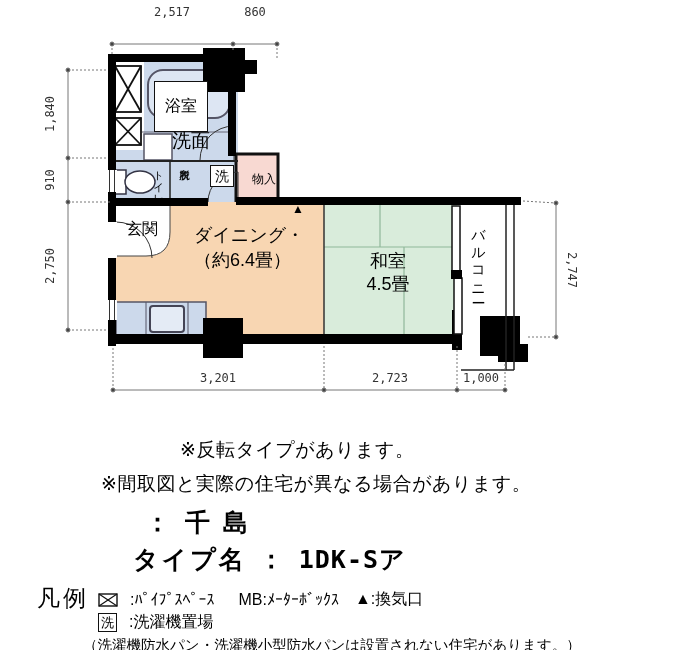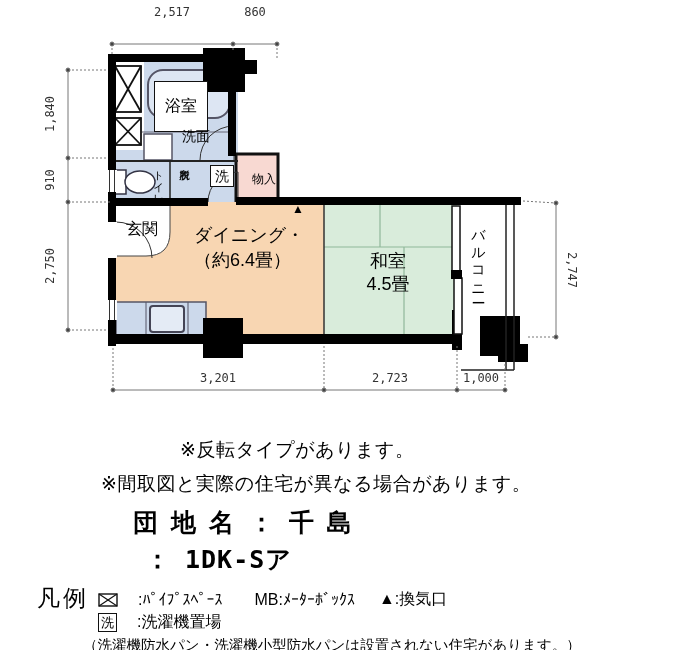--- a/index.html
+++ b/index.html
@@ -9,21 +9,21 @@
   .dim{font-family:"DejaVu Sans Mono",monospace;font-size:12px;color:#333;text-align:center;white-space:nowrap;}
   .rotL{transform:rotate(-90deg);transform-origin:center;}
   .rotR{transform:rotate(90deg);transform-origin:center;}
   .rlabel{white-space:nowrap;color:#000;}
   .vtext{writing-mode:vertical-rl;text-orientation:upright;white-space:nowrap;}
   .boxed{background:#fff;border:1.5px solid #111;text-align:center;}
   .note{font-size:19px;letter-spacing:0.5px;white-space:nowrap;}
   .titlerow{font-size:25px;font-weight:600;letter-spacing:3px;white-space:nowrap;display:flex;align-items:baseline;}
   .titlerow .sep{margin:0 12px;}
   .legend-head{font-size:23px;font-weight:400;letter-spacing:3px;}
-  .legendrow{font-size:16px;display:flex;align-items:center;gap:20px;white-space:nowrap;}
+  .legendrow{font-size:16px;display:flex;align-items:center;gap:12px;white-space:nowrap;}
   .legendnote{font-size:14.5px;white-space:nowrap;}
   .washbox{display:inline-block;border:1.5px solid #111;font-size:13px;line-height:15px;padding:1px 2px;}
   svg{display:block;}
 </style>
 </head>
 <body>
 
 <div id="canvas">
 
   <svg class="abs" style="left:0;top:0" width="700" height="420" viewBox="0 0 700 420">
@@ -160,46 +160,46 @@
   <div class="abs dim" style="left:233px;top:5px;width:44px">860</div>
   <div class="abs dim rotL" style="left:25px;top:107px;width:50px">1,840</div>
   <div class="abs dim rotL" style="left:25px;top:173px;width:50px">910</div>
   <div class="abs dim rotL" style="left:25px;top:259px;width:50px">2,750</div>
   <div class="abs dim rotR" style="left:547px;top:263px;width:50px">2,747</div>
   <div class="abs dim" style="left:186px;top:371px;width:64px">3,201</div>
   <div class="abs dim" style="left:358px;top:371px;width:64px">2,723</div>
   <div class="abs dim" style="left:449px;top:371px;width:64px">1,000</div>
 
   <div class="abs rlabel boxed" style="left:154px;top:81px;width:52px;font-size:16px;padding:14px 0">浴室</div>
-  <div class="abs rlabel" style="left:172px;top:128px;width:48px;font-size:14px;text-align:center">洗面</div>
+  <div class="abs rlabel" style="left:172px;top:128px;width:48px;font-size:19px;">洗面</div>
   <div class="abs rlabel vtext" style="left:152px;top:163px;font-size:10.5px">トイレ</div>
   <div class="abs rlabel vtext" style="left:178px;top:161px;font-size:10.5px">脱衣所</div>
   <div class="abs rlabel boxed" style="left:210px;top:165px;width:22px;height:20px;font-size:14px;line-height:20px">洗</div>
   <div class="abs rlabel" style="left:238px;top:171px;width:38px;font-size:12px;text-align:right">物入</div>
   <div class="abs rlabel" style="left:119px;top:219px;width:46px;font-size:16px;text-align:center">玄関</div>
   <div class="abs" style="left:194px;top:223px;font-size:18px;line-height:25px">
     <div>ダイニング・</div>
     <div>（約6.4畳）</div>
   </div>
   <div class="abs" style="left:348px;top:250px;width:80px;font-size:18px;line-height:23px;text-align:center">
     <div>和室</div>
     <div>4.5畳</div>
   </div>
   <div class="abs rlabel vtext" style="left:470px;top:219px;font-size:14px;letter-spacing:3px">バルコニー</div>
   <div class="abs" style="left:292px;top:202px;font-size:12px">▲</div>
 
   <div class="abs note" style="left:180px;top:437px">※反転タイプがあります。</div>
   <div class="abs note" style="left:101px;top:471px">※間取図と実際の住宅が異なる場合があります。</div>
 
   <div class="abs titlerow" style="left:133px;top:506px">
-    <span>団 地 名</span>
     <span class="sep">：</span>
     <span>千 島</span>
   </div>
   <div class="abs titlerow" style="left:133px;top:543px">
+    <span>タイプ名</span>
     <span class="sep">：</span>
     <span style="font-family:'DejaVu Sans Mono',monospace;letter-spacing:1px">1DK-Sア</span>
   </div>
 
   <div class="abs legend-head" style="left:37px;top:583px">凡例</div>
   <div class="abs legendrow" style="left:98px;top:589px">
     <svg width="20" height="14" viewBox="0 0 20 14">
       <rect x="1" y="1" width="18" height="12" fill="#fff" stroke="#111" stroke-width="1.4"></rect>
       <line x1="1" y1="1" x2="19" y2="13" stroke="#111" stroke-width="1.2"></line>
       <line x1="19" y1="1" x2="1" y2="13" stroke="#111" stroke-width="1.2"></line>

